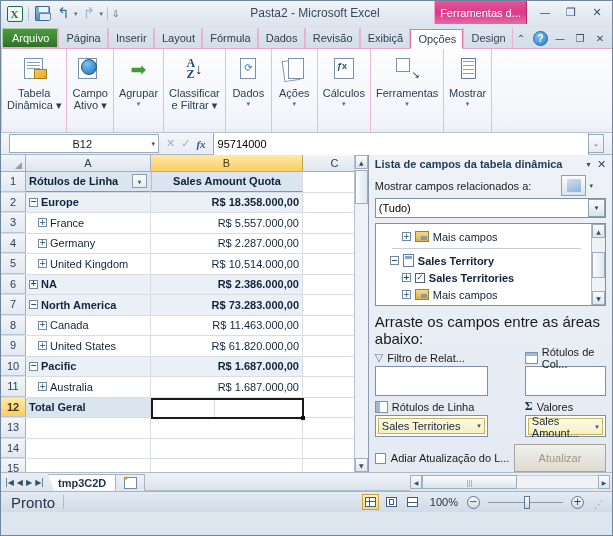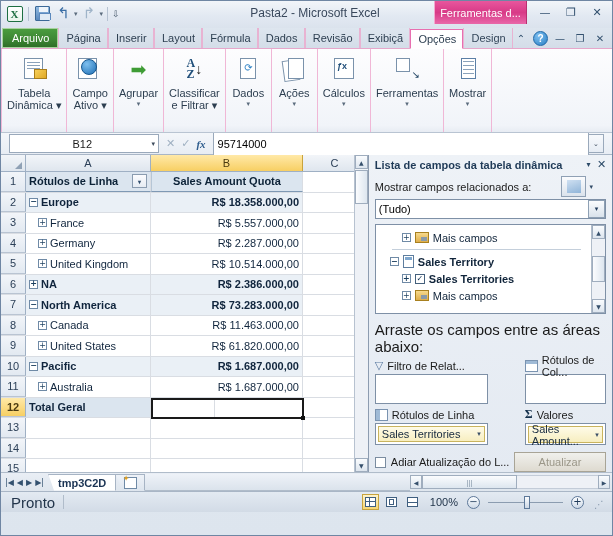--- a/index.html
+++ b/index.html
@@ -282,21 +282,21 @@
     width:13px;height:12px;background:#ffffff;border:1px solid #7a93b0; position:relative; flex:none;
   }
   .ic-colgrid:before { content:""; position:absolute; left:0;top:0;right:0;height:3px;background:#9fbad6;}
   .ic-rowgrid:before { content:""; position:absolute; left:0;top:0;bottom:0;width:4px;background:#9fbad6;}
   .ic-sigma { font-size:12px; color:#14304c; font-family:"Liberation Serif",serif; font-weight:bold; }
 
   .deferrow { display:flex; align-items:center; padding:7px 6px 0 6px; }
   .defer-chk { width:11px;height:11px;border:1px solid #7a8ca0;background:#fff;margin-right:5px;flex:none;}
   .defer-lbl { font-size:11px; color:#1a1a1a; flex:1; white-space:nowrap; overflow:hidden;}
   .upd-btn {
-    width:92px;height:20px; background:linear-gradient(180deg,#f0f0ec,#dedad0);
+    width:92px;height:28px; background:linear-gradient(180deg,#f0f0ec,#dedad0);
     border:1px solid #a8a496; color:#9b9789; font-size:11px;
     display:flex;align-items:center;justify-content:center;
   }
 
   
   .tabbar {
     height:19px; display:flex; align-items:center;
     background:linear-gradient(180deg,#e9eef5,#dfe6ee);
     border-top:1px solid #b0bcca;
   }

